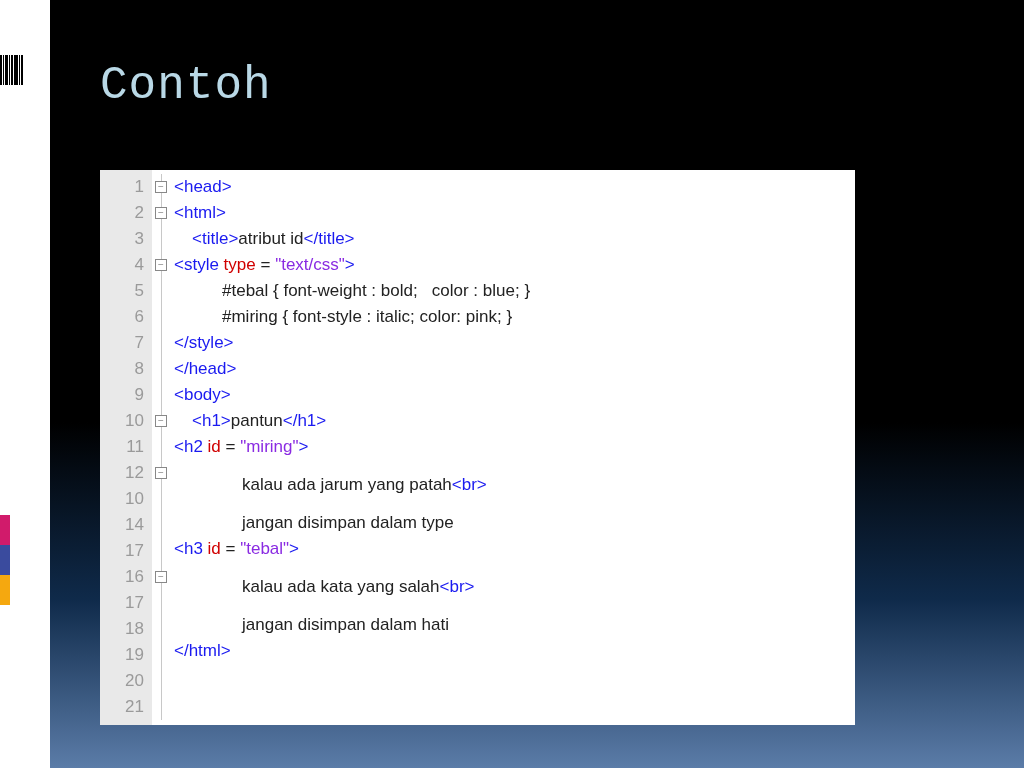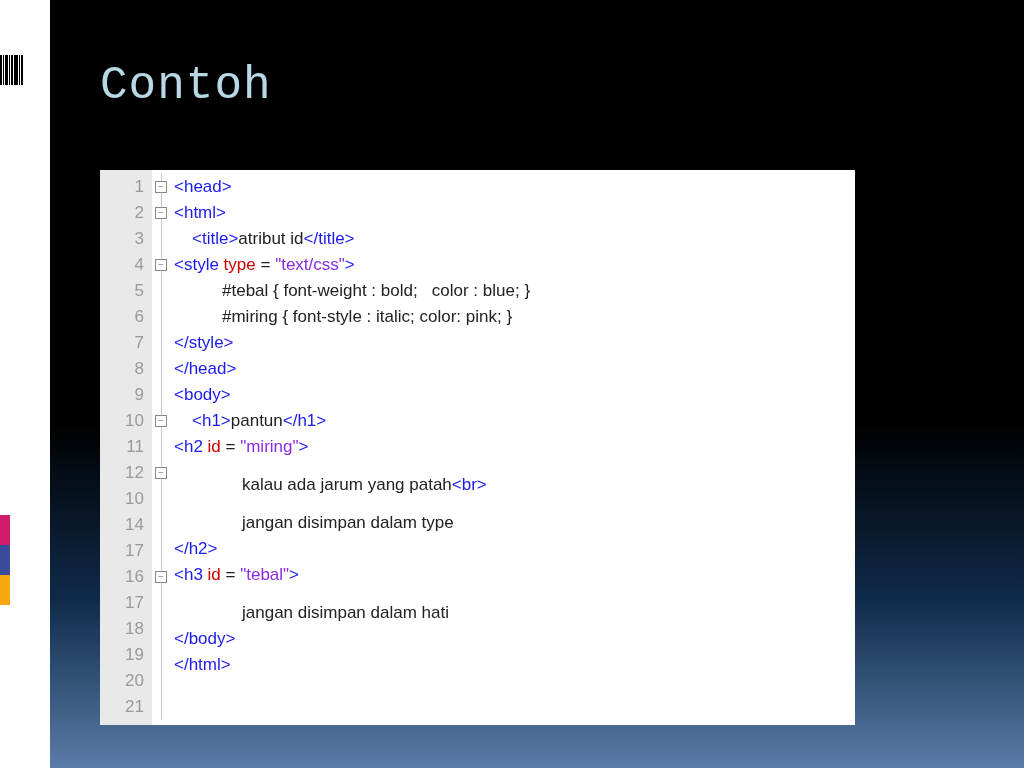--- a/index.html
+++ b/index.html
@@ -152,20 +152,19 @@
       <div><span class="tag">&lt;style </span><span class="attr">type</span><span> = </span><span class="str">"text/css"</span><span class="tag">&gt;</span></div>
       <div class="indent2"><span>#tebal { font-weight : bold;   color : blue; }</span></div>
       <div class="indent2"><span>#miring { font-style : italic; color: pink; }</span></div>
       <div><span class="tag">&lt;/style&gt;</span></div>
       <div><span class="tag">&lt;/head&gt;</span></div>
       <div><span class="tag">&lt;body&gt;</span></div>
       <div class="indent1"><span class="tag">&lt;h1&gt;</span><span>pantun</span><span class="tag">&lt;/h1&gt;</span></div>
       <div><span class="tag">&lt;h2 </span><span class="attr">id</span><span> = </span><span class="str">"miring"</span><span class="tag">&gt;</span></div>
       <div class="indent3"><span>kalau ada jarum yang patah</span><span class="tag">&lt;br&gt;</span></div>
       <div class="indent3"><span>jangan disimpan dalam type</span></div>
-      <div><span class="tag">&lt;/h2&gt;</span></div>
       <div><span class="tag">&lt;h3 </span><span class="attr">id</span><span> = </span><span class="str">"tebal"</span><span class="tag">&gt;</span></div>
+      <div class="indent3"><span>kalau ada kata yang salah</span><span class="tag">&lt;br&gt;</span></div>
       <div class="indent3"><span>jangan disimpan dalam hati</span></div>
-      <div><span class="tag">&lt;/body&gt;</span></div>
       <div><span class="tag">&lt;/html&gt;</span></div>
     </div>
   </div>
 </div>
 
 </body></html>

